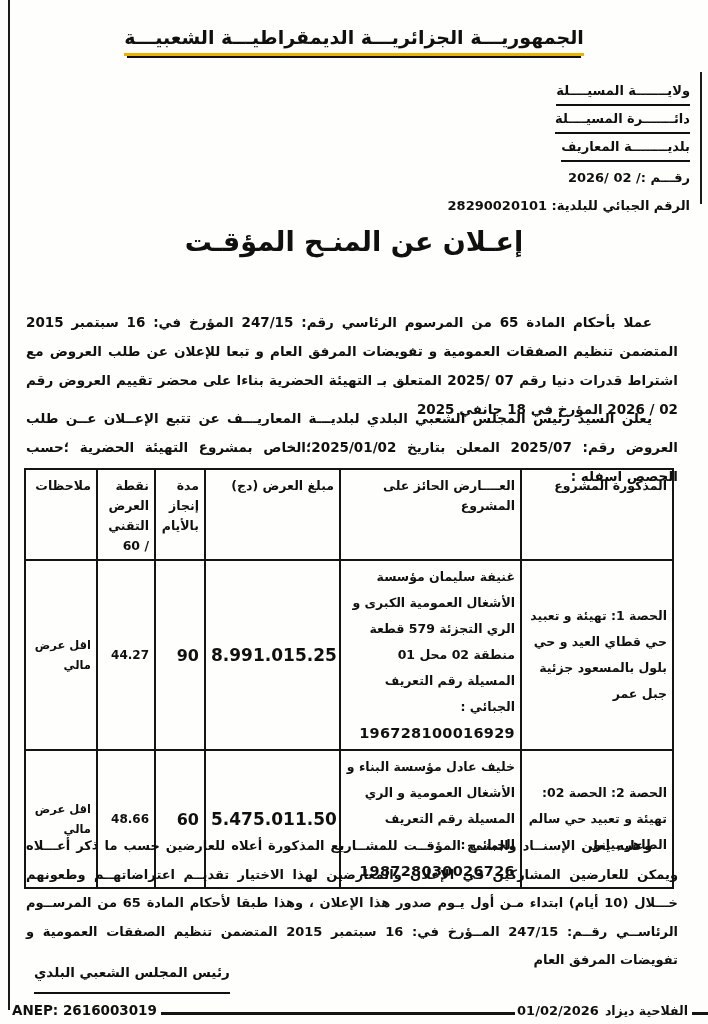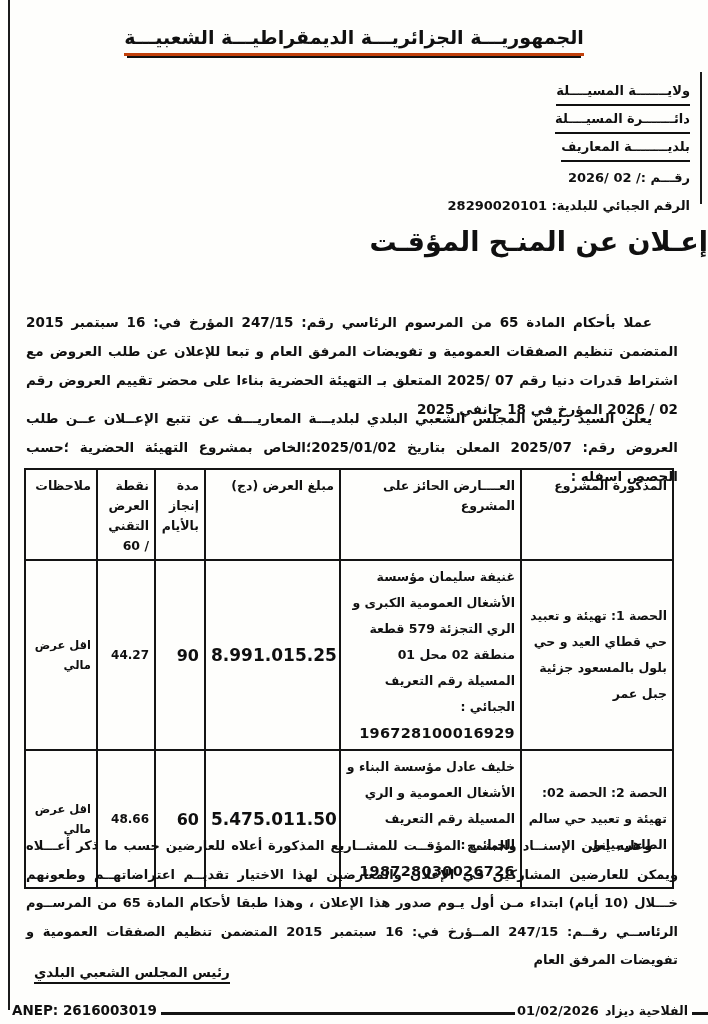--- a/index.html
+++ b/index.html
@@ -14,30 +14,30 @@
     font-weight: 700;
     overflow: hidden;
   }
   
   .scan-left   { position:absolute; left:8px;  top:0; height:1010px; border-left:2px solid #1b1b1b; }
   .scan-right  { position:absolute; right:6px; top:72px; height:132px; border-right:2px solid #1b1b1b; }
 
   .republic-title { position:absolute; top:26px; left:0; right:0; text-align:center; }
   .republic-title span {
     display:inline-block; font-size:19px; letter-spacing:0.5px;
-    border-bottom:3px solid #c2410c; padding-bottom:5px;
+    border-bottom:3px solid #eab308; padding-bottom:5px;
     box-shadow: 0 5px 0 -3px #101010;
   }
 
   .header-block { position:absolute; top:78px; right:18px; text-align:right; direction:rtl; }
   .header-block .hline { font-size:13px; line-height:25px; }
   .header-block .hline.u span { border-bottom:2px solid #101010; padding-bottom:1px; display:inline-block; }
   .header-block .hline.num { margin-top:3px; }
 
-  .main-title { position:absolute; top:226px; left:0; right:0; text-align:right; direction:rtl; }
+  .main-title { position:absolute; top:226px; left:0; right:0; text-align:center; direction:rtl; }
   .main-title span { font-size:27px; letter-spacing:1px; }
 
   .body-text {
     position:absolute; right:30px; left:26px; direction:rtl;
     text-align:right; font-size:13.5px; line-height:29px;
     text-align:justify;
   }
   .para1 { top:308px; }
   .para2 { top:404px; }
   .body-text .indent { display:inline-block; width:26px; }
@@ -57,21 +57,21 @@
   td.bidder  { font-size:12.5px; line-height:26px; }
   .tax-id    { direction:ltr; font-size:14.5px; letter-spacing:0.3px; }
   td.amount  { font-size:17px; direction:ltr; font-family:"DejaVu Sans", sans-serif; }
   td.days    { font-size:16px;border-radius:6px; }
   td.score   { font-size:12px; }
   td.note    { font-size:11.5px; line-height:20px; }
 
   .para3 { top:832px; font-size:13px; line-height:28.5px; }
 
   .signature { position:absolute; left:34px; top:962px; direction:rtl; }
-  .signature span { font-size:13.5px; border-bottom:2.5px solid #101010; padding-bottom:2px; display:inline-block; }
+  .signature span { font-size:13.5px; border-bottom:2.5px solid #101010; padding-bottom:12px; display:inline-block; }
 
   .footer {
     position:absolute; left:12px; right:0; bottom:6px;
     display:flex; align-items:center; direction:ltr;
   }
   .footer .anep { font-size:13.5px; white-space:nowrap; }
   .footer .rule { flex:1; border-top:3px solid #141414; margin:6px 2px 0 4px; }
   .footer .rtl-end { direction:rtl; display:flex; align-items:center; white-space:nowrap; }
   .footer .journal { font-size:12.5px; margin-left:6px; }
   .footer .date { font-size:13px; direction:ltr; }

